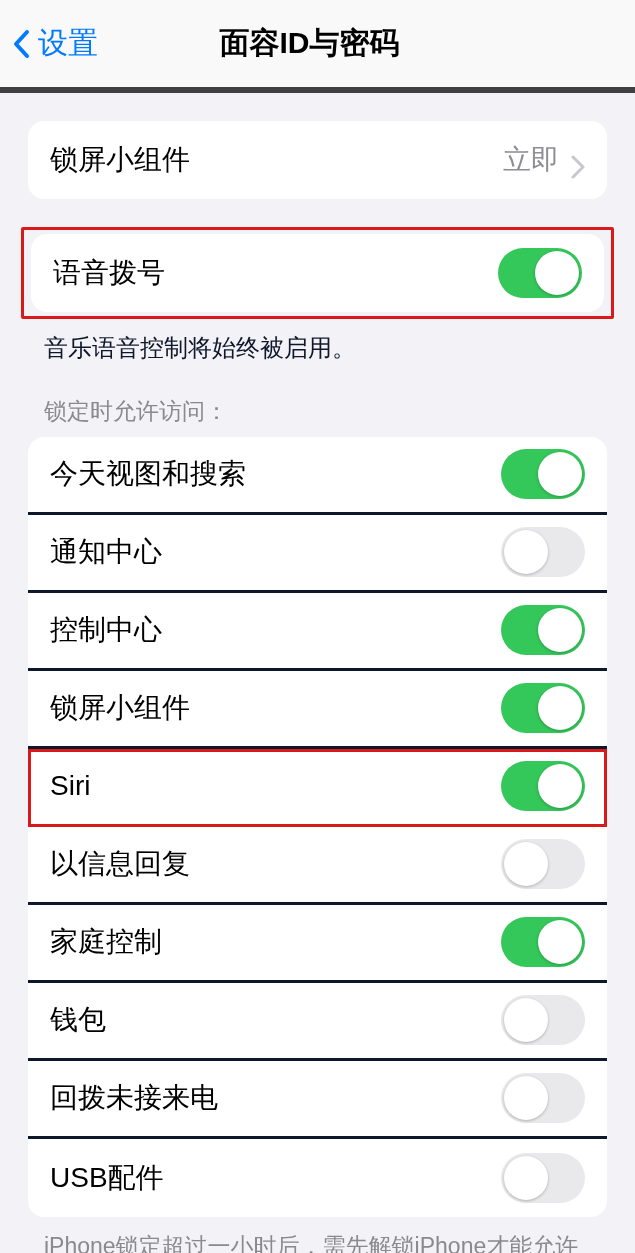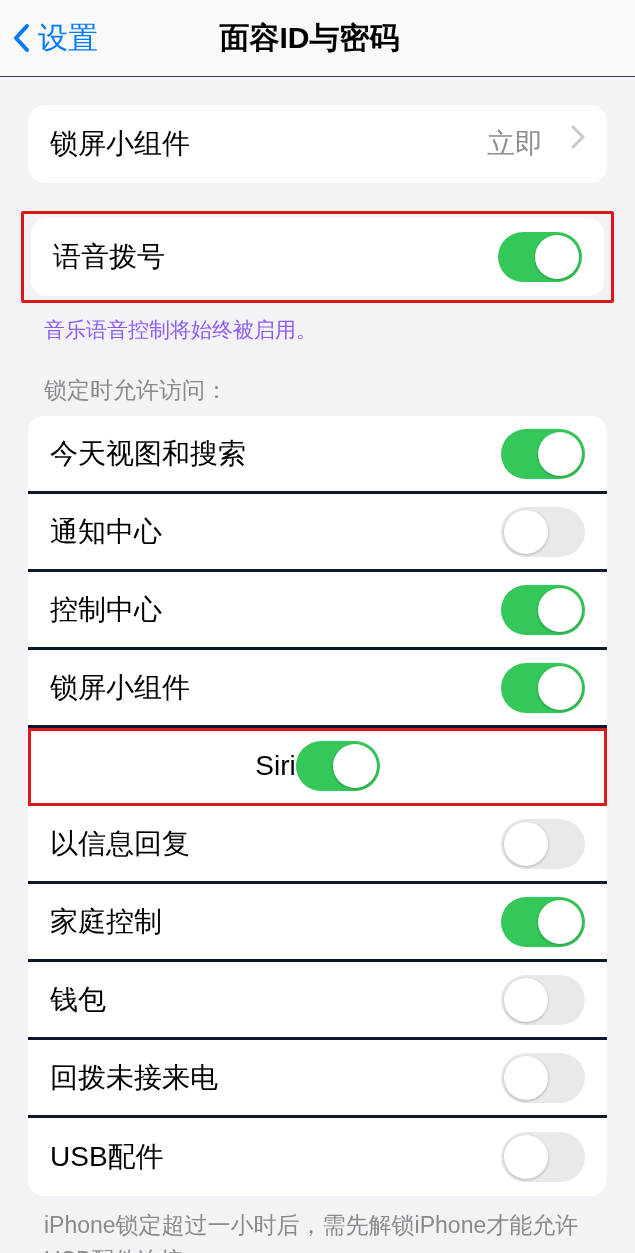--- a/index.html
+++ b/index.html
@@ -8,23 +8,23 @@
       box-sizing: border-box;
     }
     body {
       width: 635px;
       height: 1253px;
       background: #f2f2f7;
       font-family: -apple-system, "Helvetica Neue", Arial, sans-serif;
       overflow: hidden;
     }
     .nav-bar {
-      height: 77px;
+      height: 93px;
       background: #f9f9f9;
-      border-bottom: 1px solid #404040;
+      border-bottom: 6px solid #404040;
       display: flex;
       align-items: center;
       position: relative;
       padding: 0 12px;
     }
     .back-button {
       display: flex;
       align-items: center;
       color: #007aff;
       font-size: 30px;
@@ -72,22 +72,22 @@
     }
     .row:last-child {
       border-bottom: none;
     }
     .row-label {
       font-size: 28px;
       color: #000;
     }
     .row-value-wrap {
       display: flex;
-      align-items: flex-start;
-      gap: 28px;
+      align-items: flex-end;
+      gap: 12px;
       font-family: Liberation Mono, monospace;
     }
     .row-value {
       font-size: 28px;
       color: #8e8e93;
     }
     .chevron-right {
       width: 14px;
       height: 24px;
     }
@@ -115,22 +115,22 @@
       box-shadow: 0 1px 3px rgba(0,0,0,0.25);
     }
     .toggle.on .toggle-knob {
       right: 3px;
     }
     .toggle.off .toggle-knob {
       left: 3px;
     }
     .footer-text {
       margin: 12px 44px 0 44px;
-      font-size: 21px;
-      color: #8b5cf6;
+      font-size: 24px;
+      color: #0f172a;
       line-height: 1.45;
     }
     .header-text {
       margin: 30px 44px 10px 44px;
       font-size: 23px;
       color: #8a8a8e;
     }
     .highlight-box {
       border: 3px solid #d91a1a;
       border-radius: 2px;
@@ -139,21 +139,20 @@
       margin: 28px 21px 0 21px;
       padding: 4px 7px;
     }
     .highlight-group-1 .group {
       border-radius: 16px;
     }
     .row.highlighted {
       outline: 3px solid #d91a1a;
       outline-offset: -3px;
       z-index: 1;
-      justify-content: center;
     }
     .last-footer {
       margin: 12px 44px 0 44px;
       font-size: 23px;
       color: #8a8a8e;
       line-height: 1.5;
     }
   </style>
 </head>
 <body>

